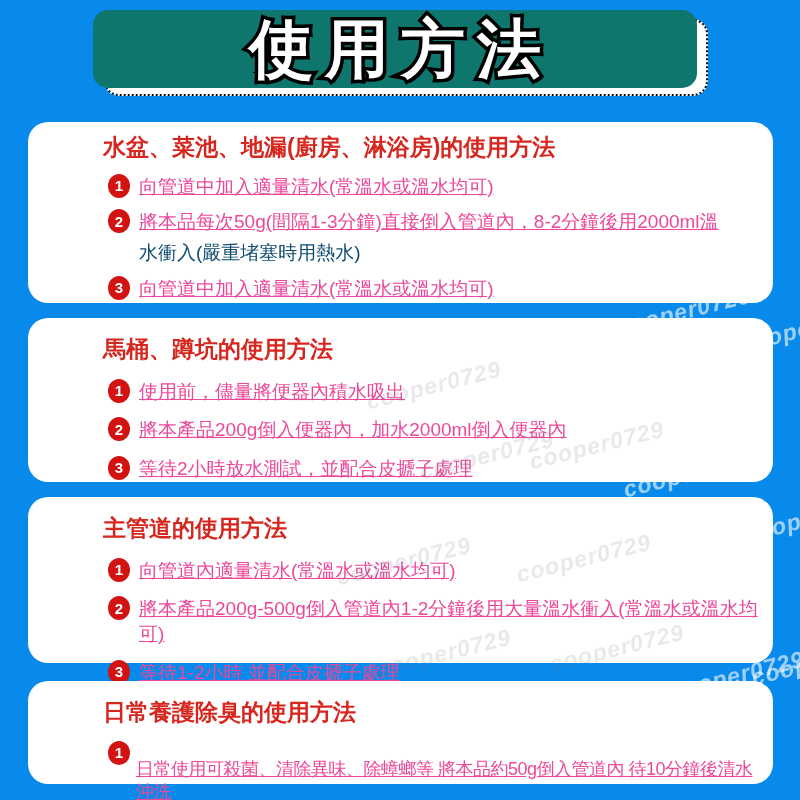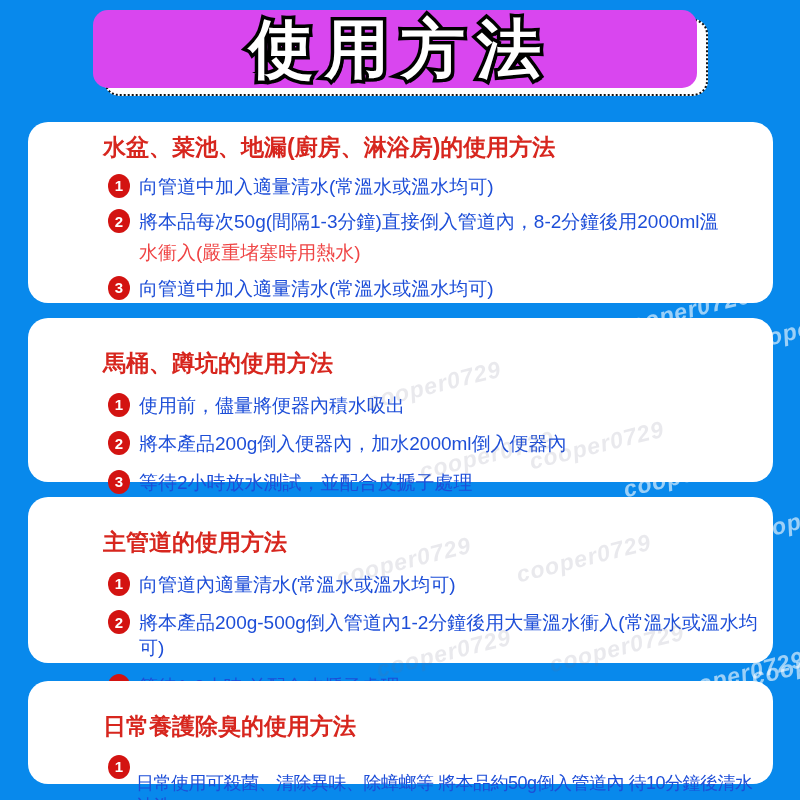--- a/index.html
+++ b/index.html
@@ -9,21 +9,21 @@
     font-family:"Liberation Sans","DejaVu Sans",sans-serif;
   }
   
   .banner-wrap{position:absolute;left:93px;top:10px;width:618px;height:88px;}
   .banner-shadow{
     position:absolute;left:11px;top:9px;width:600px;height:73px;
     background:#ffffff;border:2px dotted #111;border-radius:15px;
   }
   .banner{
     position:absolute;left:0;top:0;width:604px;height:78px;
-    background:#d946ef;border-radius:15px;
+    background:#0f766e;border-radius:15px;
     display:flex;align-items:center;justify-content:center;
   }
   .banner-title{
     font-size:64px;font-weight:bold;color:#fff;
     letter-spacing:12px;text-indent:12px;
     -webkit-text-stroke:7px #000;paint-order:stroke fill;
     text-shadow:3px 3px 0 #000;
     line-height:1;
   }
   
@@ -32,37 +32,37 @@
     box-sizing:border-box;
   }
   .card1{top:122px;height:181px;}
   .card2{top:318px;height:164px;}
   .card3{top:497px;height:166px;}
   .card4{top:681px;height:103px;}
   .heading{
     margin:0;padding:12px 10px 2px 75px;
     color:#D7261E;font-size:23px;font-weight:bold;line-height:1.2;
   }
-  .card2 .heading,.card3 .heading,.card4 .heading{padding-top:32px;}
+  .card2 .heading,.card3 .heading,.card4 .heading{padding-top:18px;}
   .step{
     display:flex;align-items:flex-start;
     padding-left:80px;padding-right:14px;margin-top:9px;gap:9px;
   }
   .card2 .step,.card3 .step{margin-top:12px;}
   .card4 .step{margin-top:11px;gap:6px;}
   .num{
     flex:none;width:22px;height:24px;margin-top:1px;
     background:#D31311;border-radius:50%;
     color:#fff;font-weight:bold;font-size:15px;
     display:flex;align-items:center;justify-content:center;
   }
-  .text{font-size:19px;color:#1d4ed8;line-height:1.3;padding-top:2px;}
+  .text{font-size:19px;color:#ec4899;line-height:1.3;padding-top:2px;text-decoration:underline;}
   .card4 .text{font-size:18px;letter-spacing:-0.5px;margin-top:16px;}
   .cont{
-    font-size:19px;color:#ef4444;line-height:1.3;
+    font-size:19px;color:#0c4a6e;line-height:1.3;
     padding-left:111px;margin-top:6px;
   }
   
   .wm{
     position:absolute;font-size:23px;font-weight:bold;font-style:italic;
     letter-spacing:1px;transform:rotate(-14deg);pointer-events:none;
     white-space:nowrap;
   }
   .wm.light{color:rgba(255,255,255,0.60);}
   .wm.dark{color:rgba(105,105,135,0.15);}

